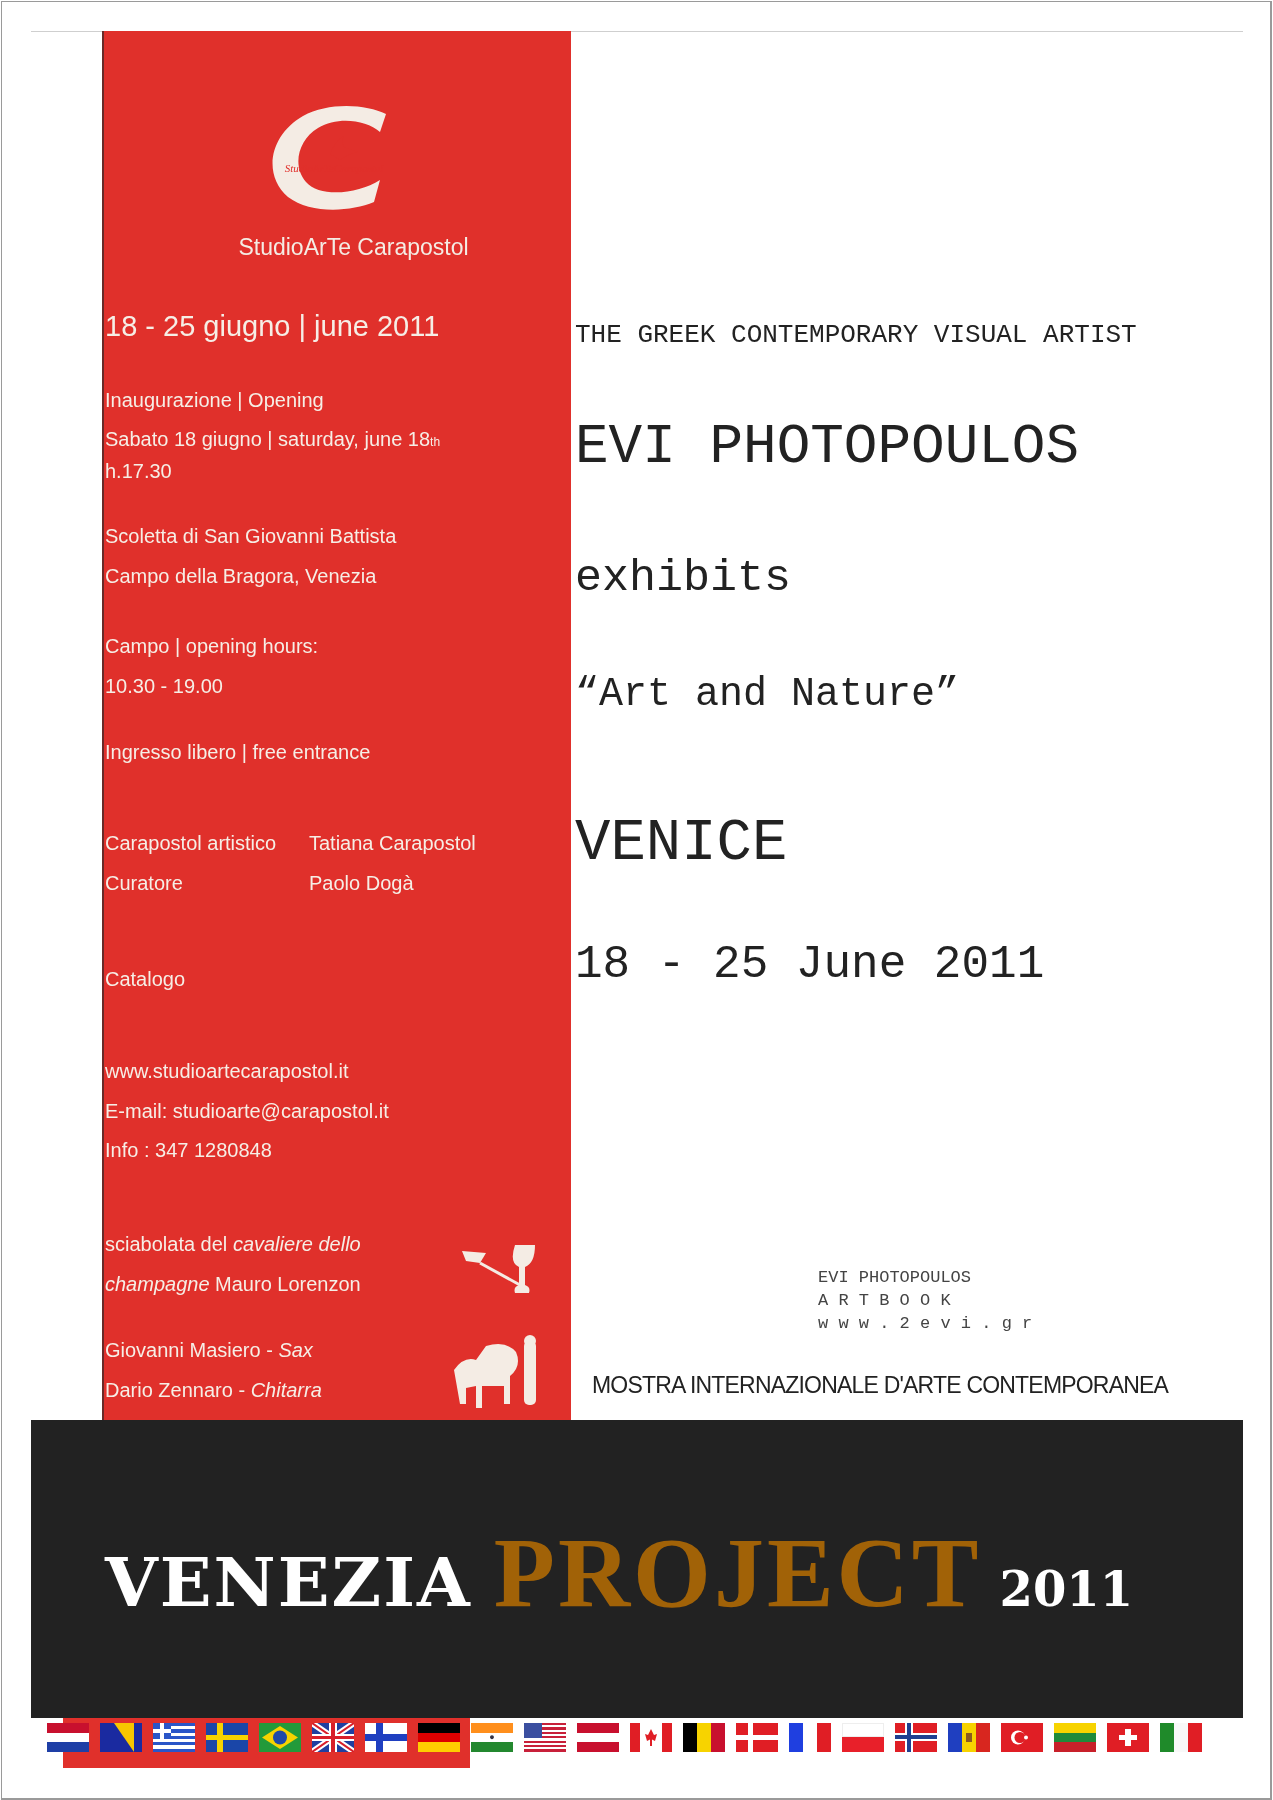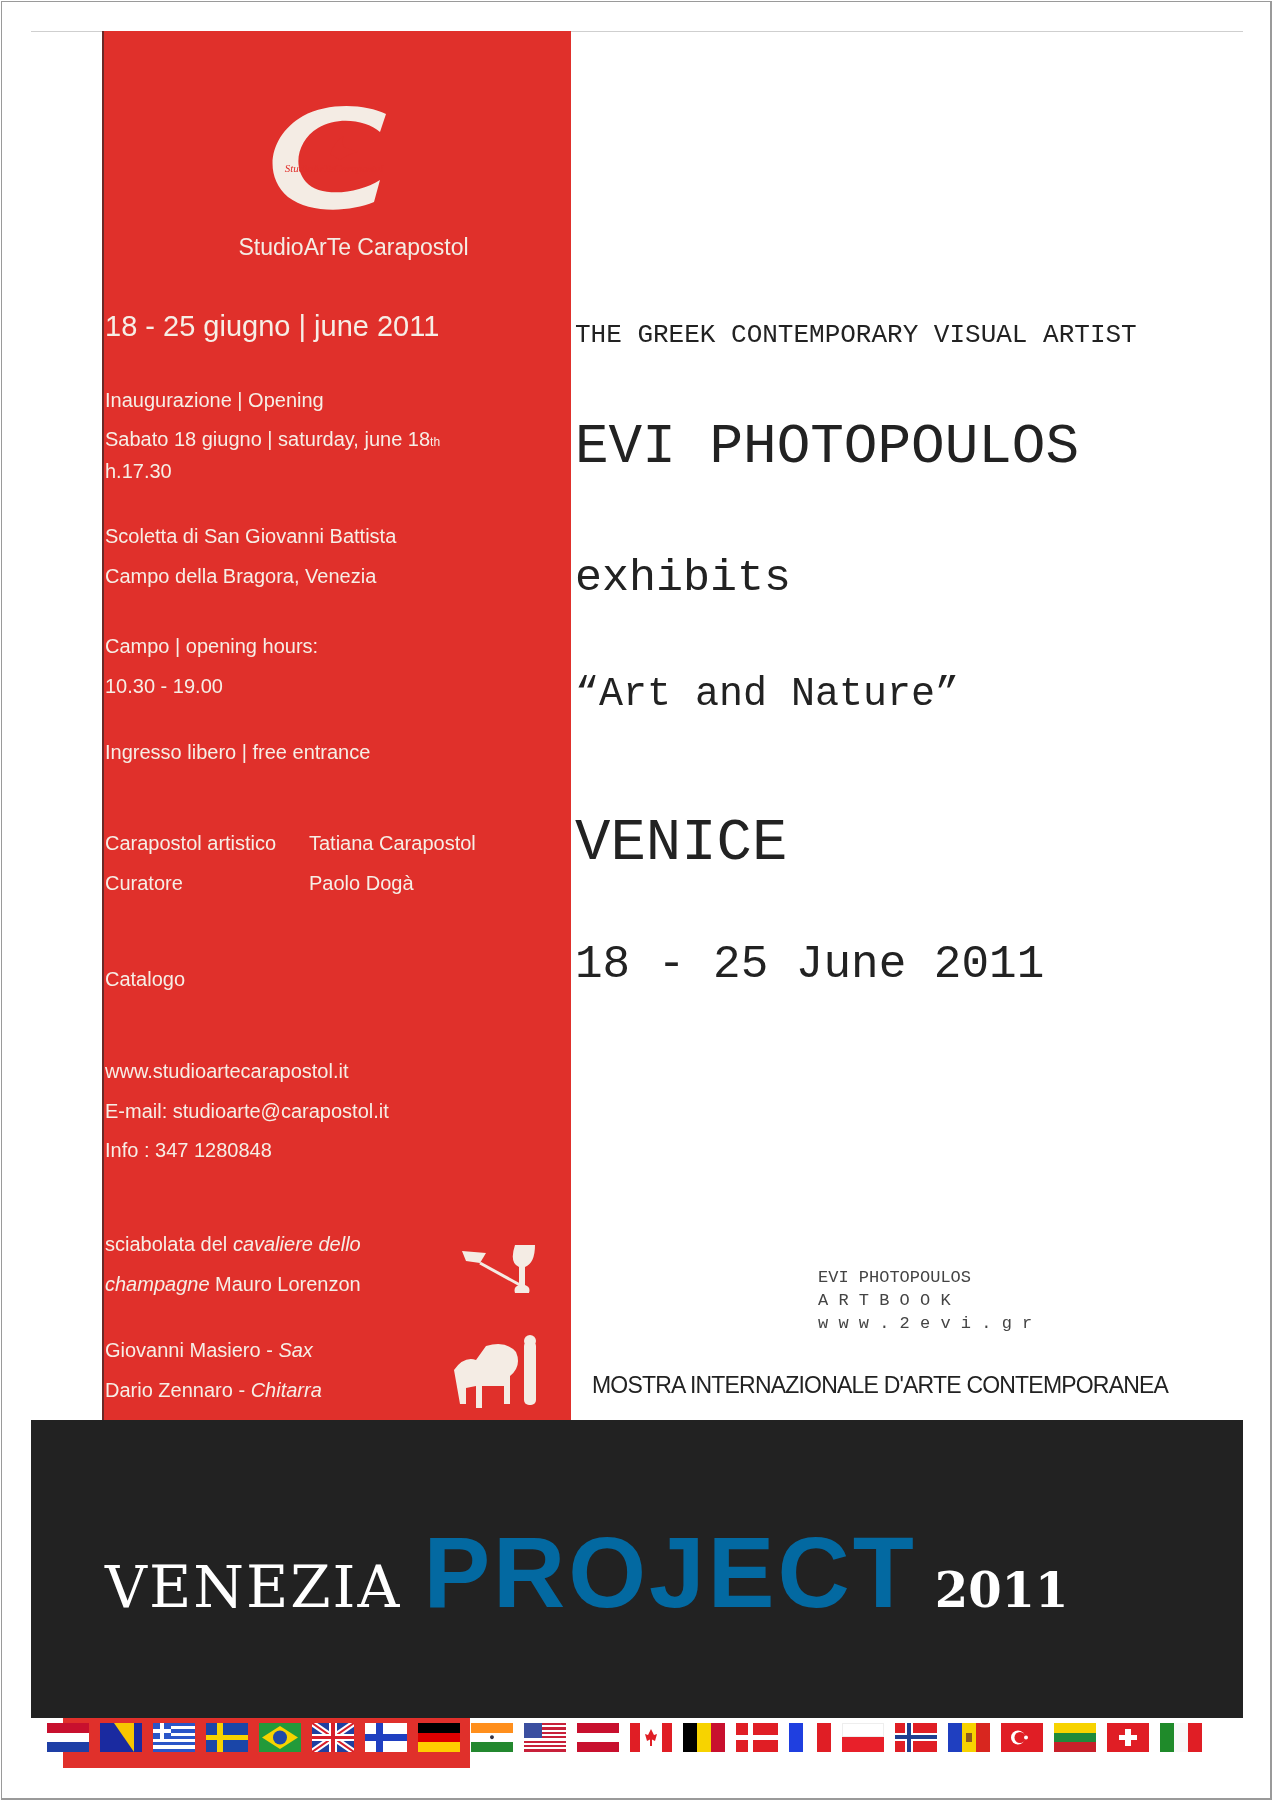--- a/index.html
+++ b/index.html
@@ -24,22 +24,22 @@
   .m2 { top:415px; font-size:56px; }
   .m3 { top:553px; font-size:45px; }
   .m4 { top:672px; font-size:40px; }
   .m5 { top:810px; font-size:59px; }
   .m6 { top:939px; font-size:46px; }
   .book { position:absolute; left:818px; font-family:"Liberation Mono", monospace; font-size:17px; color:#444; white-space:nowrap; }
   .mostra { position:absolute; left:592px; top:1372px; font-size:23px; color:#222; letter-spacing:-0.8px; white-space:nowrap; }
 
   .icon-art { position:absolute; }
   .band-title { position:absolute; top:1515px; left:105px; white-space:nowrap; }
-  .bt-venezia { font-family:"DejaVu Serif", serif; color:#fff; font-size:58px; font-weight:normal; letter-spacing:2px; }
-  .bt-project { font-family:Liberation Sans, sans-serif; color:#0369a1; font-size:100px; font-weight:bold; letter-spacing:3px; margin-left:22px; }
+  .bt-venezia { font-family:"DejaVu Serif", serif; color:#fff; font-size:68px; font-weight:bold; letter-spacing:2px; }
+  .bt-project { font-family:Liberation Serif, serif; color:#a16207; font-size:100px; font-weight:bold; letter-spacing:3px; margin-left:22px; }
   .bt-year { font-family:"DejaVu Serif", serif; color:#fff; font-size:48px; font-weight:bold; margin-left:18px; }
   .flags { position:absolute; left:47px; top:1723px; height:30px; }
   .flag { position:absolute; width:42px; height:29px; top:0; overflow:hidden; }
 </style>
 </head>
 <body>
 
 <div class="frame"></div>
 <div class="topline"></div>
 <div class="redcol"></div>

